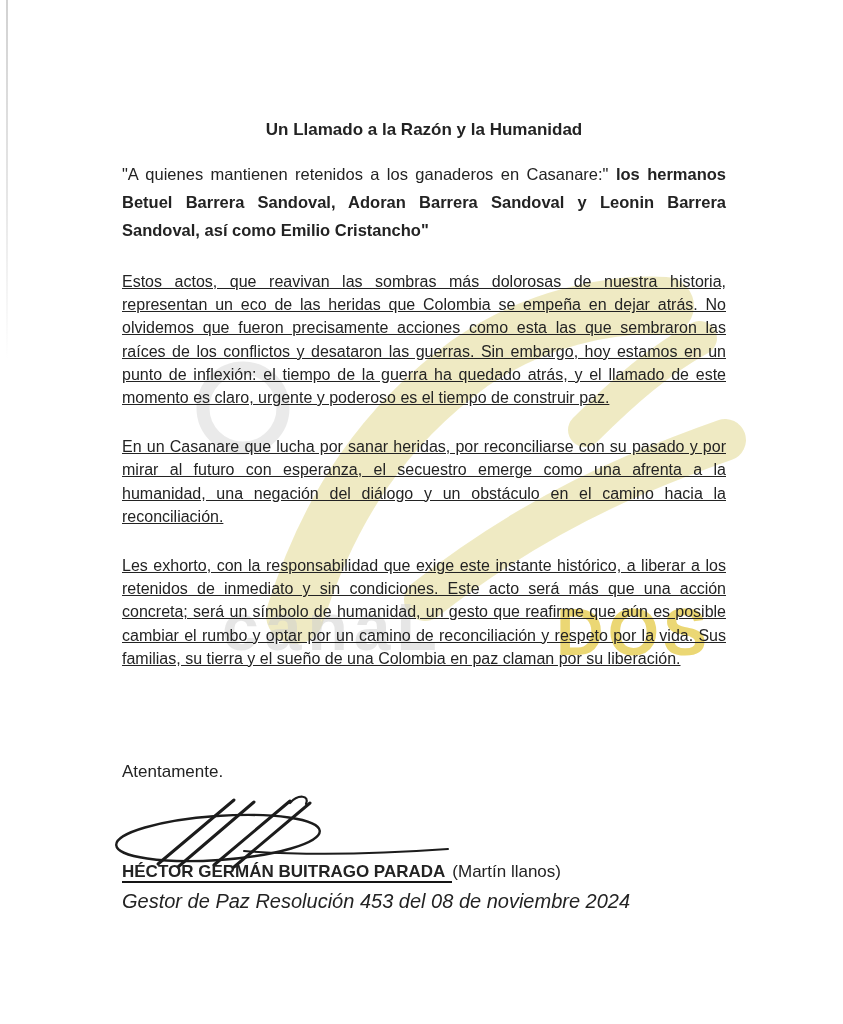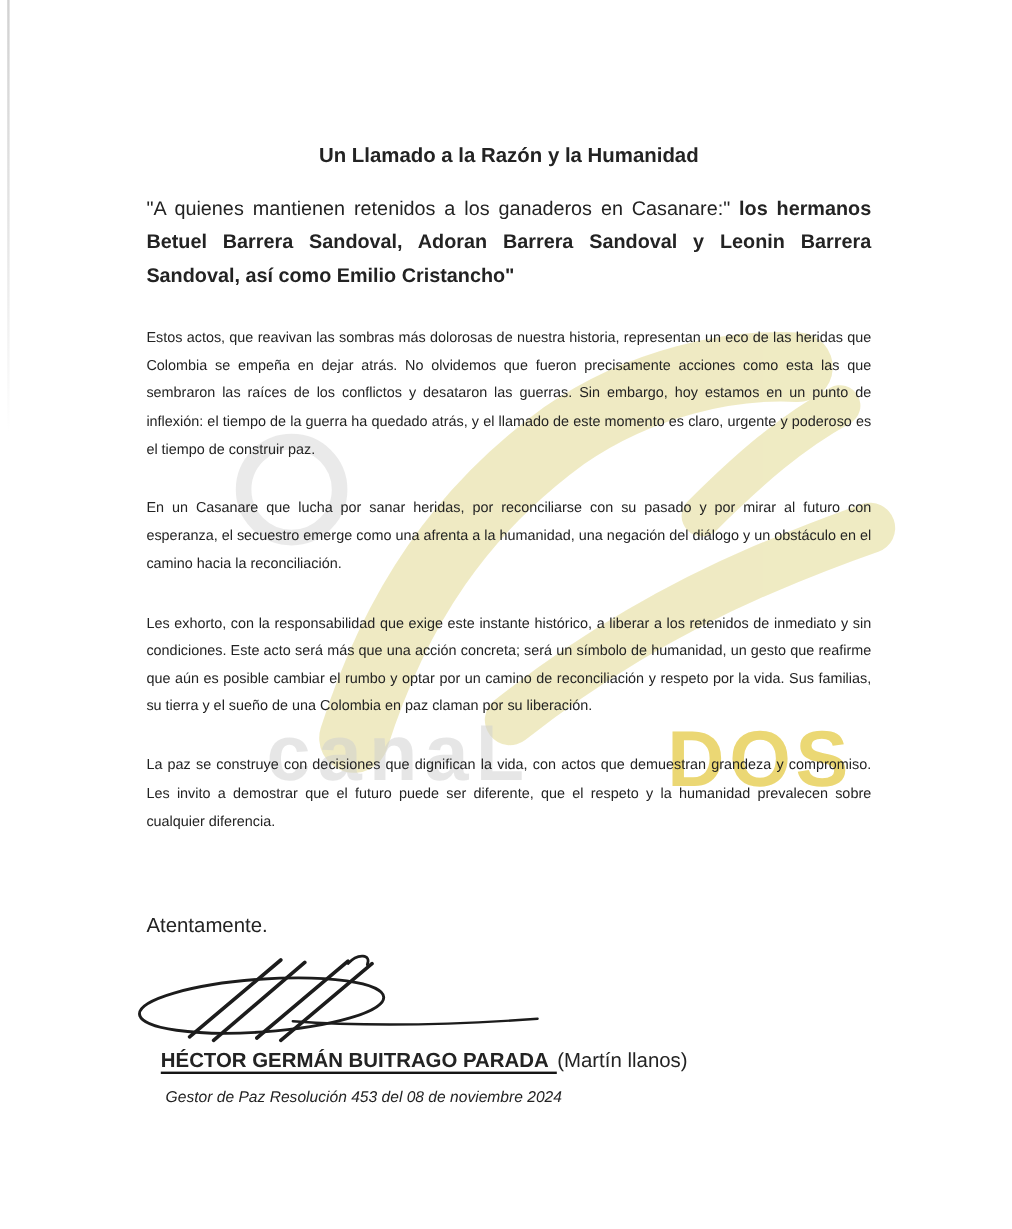--- a/index.html
+++ b/index.html
@@ -26,41 +26,41 @@
   .doc-title {
     font-size:17px; font-weight:bold; text-align:center;
     line-height:24px; margin:38px 0 17px 0;
   }
   .salutation {
     font-size:16.5px; line-height:28px; text-align:justify;
     margin:18px 0 0 0;
   }
   .salutation .bold { font-weight:bold; }
   .body-para {
-    font-size:12px; line-height:23.2px; text-align:justify; margin:26px 0 0 0;
+    font-size:16px; line-height:23.2px; text-align:justify; margin:26px 0 0 0;text-decoration:underline;
   }
   .body-para + .body-para { }
   .closing {
     position:absolute; left:122px; top:762px; font-size:17px; z-index:1; margin:0;text-align:right;
   }
   .signature-block {
     position:absolute; left:106px; top:794px; z-index:1;
   }
   .name-line {
-    position:absolute; left:122px; top:862px; font-size:17px; z-index:1; margin:12px;
+    position:absolute; left:122px; top:862px; font-size:17px; z-index:1; margin:0;
     white-space:nowrap;
   }
   .name-bold {
     font-weight:bold;
     border-bottom:2.2px solid #151515;
     padding-right:7px;
   }
   .role-line {
-    position:absolute; left:122px; top:890px; font-size:13px;
-    font-style:italic; z-index:1; margin:16px; white-space:nowrap;
+    position:absolute; left:122px; top:890px; font-size:20px;
+    font-style:italic; z-index:1; margin:0; white-space:nowrap;
   }
 </style>
 </head>
 <body>
 
 <div class="page">
 
   <div class="page-edge"></div>
 
   <svg class="watermark" width="843" height="1024" viewBox="0 0 843 1024" xmlns="http://www.w3.org/2000/svg">
@@ -76,21 +76,20 @@
 
   <div class="content">
 
     <p class="doc-title">Un Llamado a la Razón y la Humanidad</p>
 
     <p class="salutation"><span>"A quienes mantienen retenidos a los ganaderos en Casanare:" </span><span class="bold">los hermanos Betuel Barrera Sandoval, Adoran Barrera Sandoval y Leonin Barrera Sandoval, así como Emilio Cristancho"</span></p>
 
     <p class="body-para">Estos actos, que reavivan las sombras más dolorosas de nuestra historia, representan un eco de las heridas que Colombia se empeña en dejar atrás. No olvidemos que fueron precisamente acciones como esta las que sembraron las raíces de los conflictos y desataron las guerras. Sin embargo, hoy estamos en un punto de inflexión: el tiempo de la guerra ha quedado atrás, y el llamado de este momento es claro, urgente y poderoso es el tiempo de construir paz.</p>
     <p class="body-para">En un Casanare que lucha por sanar heridas, por reconciliarse con su pasado y por mirar al futuro con esperanza, el secuestro emerge como una afrenta a la humanidad, una negación del diálogo y un obstáculo en el camino hacia la reconciliación.</p>
     <p class="body-para">Les exhorto, con la responsabilidad que exige este instante histórico, a liberar a los retenidos de inmediato y sin condiciones. Este acto será más que una acción concreta; será un símbolo de humanidad, un gesto que reafirme que aún es posible cambiar el rumbo y optar por un camino de reconciliación y respeto por la vida. Sus familias, su tierra y el sueño de una Colombia en paz claman por su liberación.</p>
-    <p class="body-para">La paz se construye con decisiones que dignifican la vida, con actos que demuestran grandeza y compromiso. Les invito a demostrar que el futuro puede ser diferente, que el respeto y la humanidad prevalecen sobre cualquier diferencia.</p>
   </div>
 
   <p class="closing">Atentamente.</p>
 
   <svg class="signature-block" width="360" height="80" viewBox="0 0 360 80" xmlns="http://www.w3.org/2000/svg">
     <g stroke="#1c1c1c" fill="none" stroke-linecap="round">
       <ellipse cx="112" cy="44" rx="102" ry="22" stroke-width="2.4" transform="rotate(-4 112 44)"></ellipse>
       <path d="M52 70 L128 6" stroke-width="3"></path>
       <path d="M72 73 L148 8" stroke-width="3"></path>
       <path d="M108 71 L184 7" stroke-width="3"></path>

